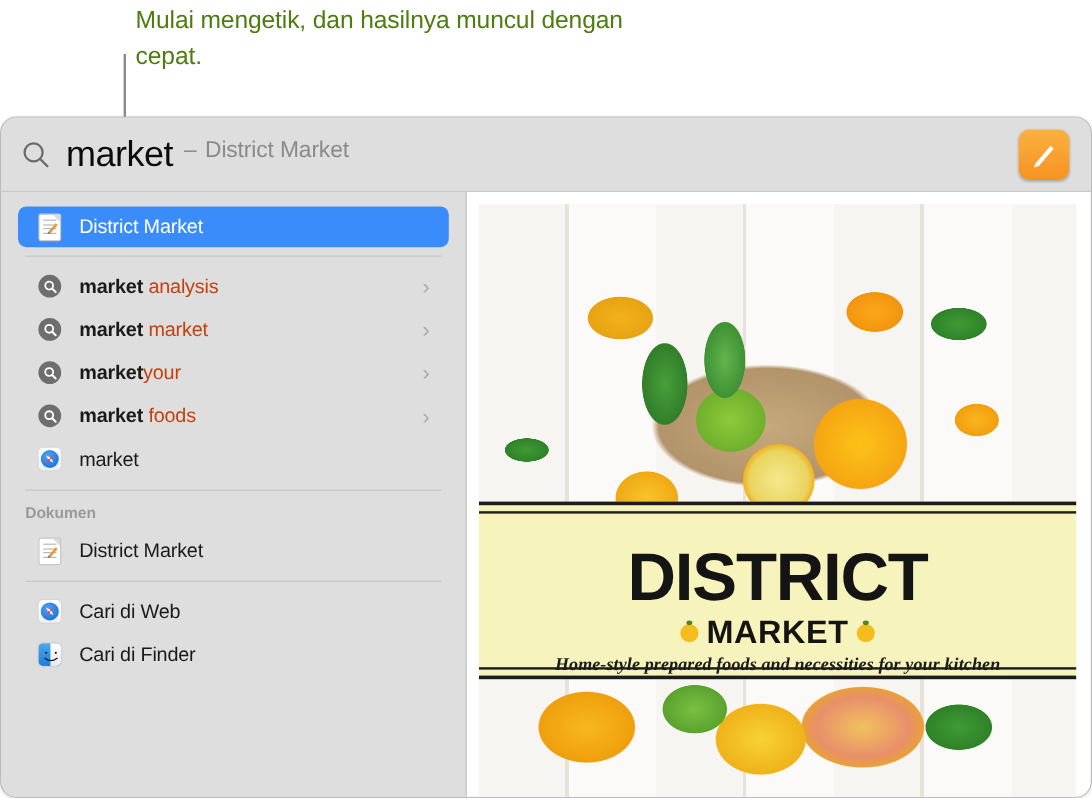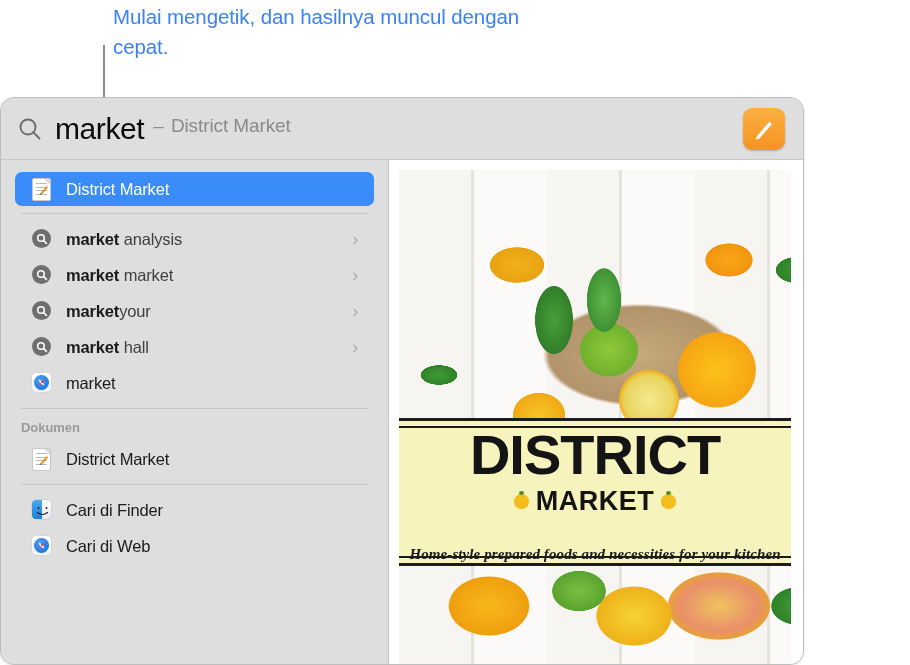--- a/index.html
+++ b/index.html
@@ -17,38 +17,38 @@
   }
 
   
   .callout-text {
     position: absolute;
     left: 113px;
     top: 2px;
     width: 430px;
     font-size: 20.5px;
     line-height: 30px;
-    color: #3b82f6;
+    color: #4d7c0f;
     letter-spacing: -0.1px;
   }
   .callout-line {
     position: absolute;
     left: 103px;
     top: 45px;
     width: 2px;
     height: 78px;
     background: #8a8a8a;
   }
 
   
   .spotlight-window {
     position: absolute;
     left: 0px;
     top: 97px;
-    width: 804px;
+    width: 910px;
     height: 568px;
     border-radius: 14px;
     background: #dedede;
     border: 1px solid #bdbdbd;
     box-sizing: border-box;
     overflow: hidden;
     box-shadow: 0 1px 3px rgba(0,0,0,0.10);
   }
 
   
@@ -152,21 +152,21 @@
   }
   .row .icon-slot {
     width: 22px;
     height: 22px;
     flex: none;
     margin-right: 13px;
     position: relative;
   }
   .row .label { white-space: nowrap; }
   .row .label .match { font-weight: 600; color: #1a1a1a; }
-  .row .label .rest { color: #404040; }
+  .row .label .rest { color: #c2410c; }
   .chevron {
     margin-left: auto;
     color: #aaaaaa;
     font-size: 18px;
     line-height: 1;
     font-weight: 300;
   }
 
   
   .mag-circle {
@@ -377,21 +377,21 @@
     width: 5px; height: 4px;
     background: #4a8a2a;
     border-radius: 50%;
   }
   .banner-tagline {
     font-family: "Liberation Serif", serif;
     font-style: italic;
     font-weight: 700;
     font-size: 15px;
     color: #1a1a1a;
-    margin-top: 29px;
+    margin-top: 3px;
     letter-spacing: 0.1px;
   }
 </style>
 </head>
 <body>
 
 <div class="callout-text">Mulai mengetik, dan hasilnya muncul dengan cepat.</div>
 <div class="callout-line"></div>
 
 <div class="spotlight-window">
@@ -481,21 +481,21 @@
 
       <div class="row">
         <span class="icon-slot">
           <span class="mag-circle">
             <svg width="12" height="12" viewBox="0 0 12 12">
               <circle cx="5" cy="5" r="3.3" fill="none" stroke="#ffffff" stroke-width="1.5"></circle>
               <line x1="7.5" y1="7.5" x2="10.4" y2="10.4" stroke="#ffffff" stroke-width="1.7" stroke-linecap="round"></line>
             </svg>
           </span>
         </span>
-        <span class="label"><span class="match">market</span><span class="rest"> hall</span></span>
+        <span class="label"><span class="match">market</span><span class="rest"> foods</span></span>
         <span class="chevron">›</span>
       </div>
 
       <div class="row">
         <span class="icon-slot">
           <span class="safari-icon">
               <span class="disc">
                 <span class="needle"></span>
               </span>
             </span>
@@ -520,42 +520,42 @@
               <path d="M2.5 9 L8.5 2 L10 3.4 L4 10.4 Z" fill="#f0962a"></path>
               <path d="M2.5 9 L4 10.4 L1.6 11 Z" fill="#6b6b6b"></path>
             </svg>
           </span>
         </span>
         <span class="label">District Market</span>
       </div>
 
       <div class="divider"></div>
 
+      <div class="row">
+        <span class="icon-slot">
+          <span class="safari-icon">
+              <span class="disc">
+                <span class="needle"></span>
+              </span>
+            </span>
+        </span>
+        <span class="label">Cari di Web</span>
+      </div>
       <div class="row">
         <span class="icon-slot">
           <span class="finder-icon">
             <span class="right-half"></span>
             <svg width="21" height="21" viewBox="0 0 21 21">
               <circle cx="6.5" cy="8" r="0.9" fill="#1b1b1b"></circle>
               <circle cx="14.5" cy="8" r="0.9" fill="#1b1b1b"></circle>
               <path d="M5.5 12.5 Q10.5 16.5 15.5 12.5" fill="none" stroke="#1b1b1b" stroke-width="1.1" stroke-linecap="round"></path>
             </svg>
           </span>
         </span>
         <span class="label">Cari di Finder</span>
-      </div>
-      <div class="row">
-        <span class="icon-slot">
-          <span class="safari-icon">
-              <span class="disc">
-                <span class="needle"></span>
-              </span>
-            </span>
-        </span>
-        <span class="label">Cari di Web</span>
       </div>
     </div>
 
     <div class="preview-pane">
       <div class="doc-preview">
         <div class="photo"></div>
         <div class="photo-bottom" style="top:396px;"></div>
         <div class="banner">
           <div class="banner-title">DISTRICT</div>
           <div class="banner-sub-wrap">

